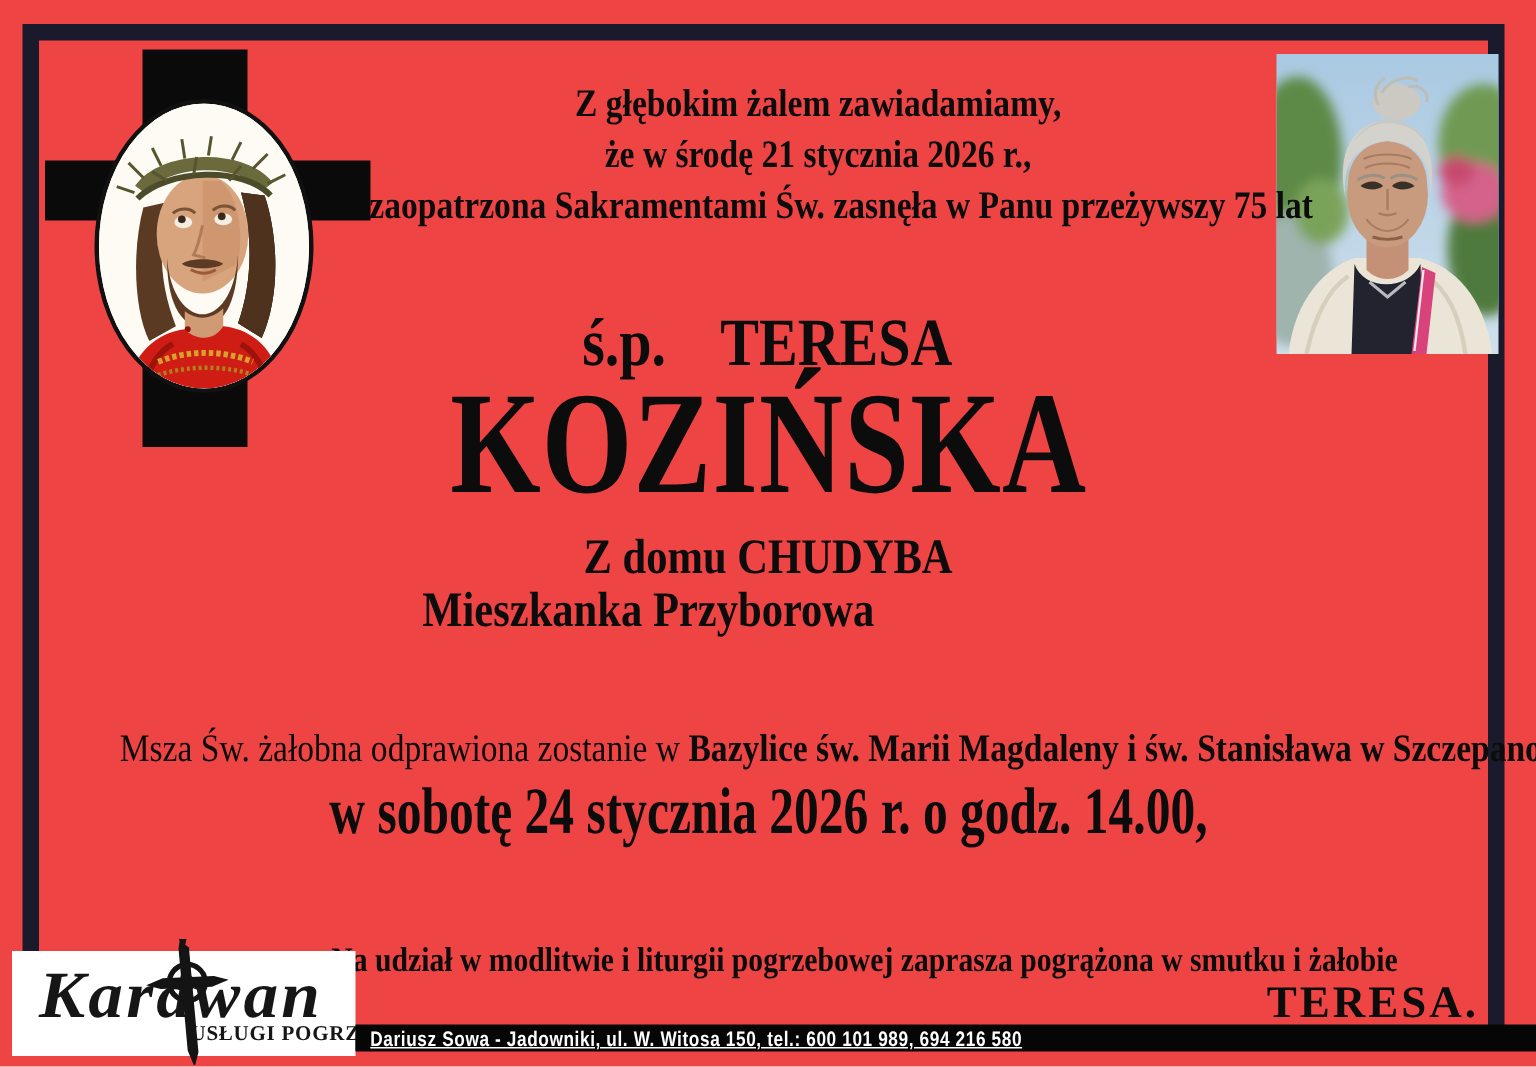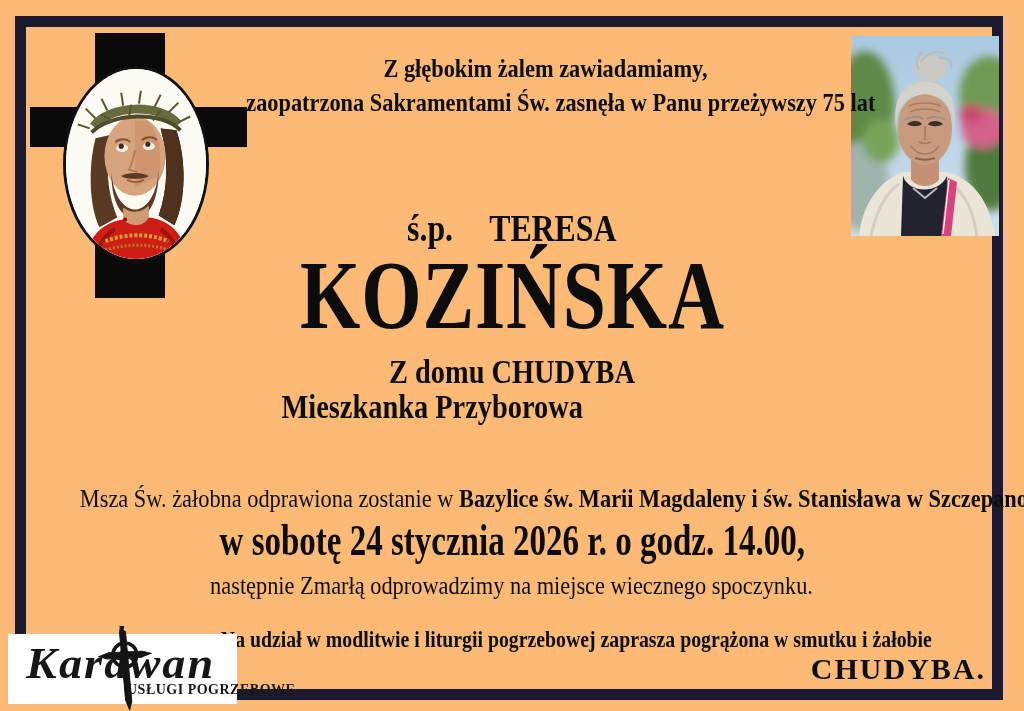--- a/index.html
+++ b/index.html
@@ -1,17 +1,17 @@
 <!DOCTYPE html>
 <html><head>
 <meta charset="utf-8">
 <style>
   html,body{margin:0;padding:0;background:#ffffff;}
   #page{
-    position:relative;width:1024px;height:711px;background:#fdba74;overflow:hidden;
+    position:relative;width:1024px;height:711px;background:#ef4444;overflow:hidden;
     font-family:"Liberation Serif","DejaVu Serif",serif;color:#0c0c0c;
   }
   
   .frame{
     position:absolute;left:15px;top:16px;width:988px;height:684px;
     border:11px solid #1a1a2c;box-sizing:border-box;background:transparent;
   }
   
   .frame-mask{
     position:absolute;left:8px;top:634px;width:229px;height:70px;background:#ffffff;
@@ -33,21 +33,21 @@
 
   .line{white-space:nowrap;}
   .cx{display:inline-block;transform:scaleX(0.86);transform-origin:center center;}
   .cx80{display:inline-block;transform:scaleX(0.80);transform-origin:center center;}
   .cx75{display:inline-block;transform:scaleX(0.75);transform-origin:center center;}
 
   .intro{
     position:absolute;left:195px;top:52px;width:700px;text-align:center;
     font-weight:bold;font-size:26px;line-height:34px;
   }
-  .sp-teresa{position:absolute;left:0;width:1024px;top:206px;font-weight:bold;font-size:37px;line-height:45px;text-align:center;}
+  .sp-teresa{position:absolute;left:0;width:1024px;top:206px;font-weight:bold;font-size:45px;line-height:45px;text-align:center;}
   .sp-teresa .gap{display:inline-block;width:42px;}
   .surname{position:absolute;left:0;width:1024px;top:246px;font-weight:bold;font-size:97px;line-height:100px;text-align:center;letter-spacing:1px;}
   .maiden{position:absolute;left:0;width:1024px;top:354px;font-weight:bold;font-size:33px;line-height:36px;text-align:center;}
   .residence{position:absolute;left:0;width:864px;top:389px;font-weight:bold;font-size:33px;line-height:36px;text-align:center;}
 
   .ceremony1{position:absolute;left:0;width:1024px;top:450px;font-size:26px;line-height:32px;text-align:center;}
   .ceremony2{position:absolute;left:0;width:1024px;top:483px;font-size:26px;line-height:32px;text-align:center;}
   .ceremony3{position:absolute;left:0;width:1024px;top:519px;font-weight:bold;font-size:44px;line-height:44px;text-align:center;}
   .ceremony4{position:absolute;left:0;width:1024px;top:570px;font-size:26px;line-height:32px;text-align:center;}
   .b{font-weight:bold;}
@@ -192,20 +192,21 @@
       <g stroke="#bdbcb6" stroke-width="2" fill="none">
         <path d="M70,26 C76,16 88,14 94,18"></path>
         <path d="M88,22 C96,20 102,26 100,32"></path>
         <path d="M68,34 C64,28 66,20 72,16"></path>
       </g>
     </svg>
   </div>
 
   <div class="intro">
     <div class="line"><span class="cx">Z głębokim żalem zawiadamiamy,</span></div>
+    <div class="line"><span class="cx">że w środę 21 stycznia 2026 r.,</span></div>
     <div class="line"><span class="cx">zaopatrzona Sakramentami Św. zasnęła w Panu przeżywszy 75 lat</span></div>
   </div>
 
   <div class="sp-teresa line">
     <span class="cx"><span>ś.p.</span><span class="gap"></span><span>TERESA</span></span>
   </div>
   <div class="surname line">
     <span class="cx80">KOZIŃSKA</span>
   </div>
   <div class="maiden line">
@@ -214,37 +215,37 @@
   <div class="residence line">
     <span class="cx">Mieszkanka Przyborowa</span>
   </div>
 
   <div class="ceremony2 line">
     <span class="cx"><span>Msza Św. żałobna odprawiona zostanie w </span><span class="b">Bazylice św. Marii Magdaleny i św. Stanisława w Szczepanowie</span></span>
   </div>
   <div class="ceremony3 line">
     <span class="cx75">w sobotę 24 stycznia 2026 r. o godz. 14.00,</span>
   </div>
-  <div class="ceremony4 line">
-    <span class="cx">następnie Zmarłą odprowadzimy na miejsce wiecznego spoczynku.</span>
-  </div>
 
   <div class="invitation line">
     <span class="cx">Na udział w modlitwie i liturgii pogrzebowej zaprasza pogrążona w smutku i żałobie</span>
   </div>
-  <div class="signature">CHUDYBA.</div>
+  <div class="signature">TERESA.</div>
 
   <div class="frame-mask"></div>
 
   <div class="logo-name">Karawan</div>
   <svg class="logo-cross" viewBox="0 0 56 84">
     <g transform="rotate(-6 28 30)" fill="#141414" stroke="#141414">
       <polygon points="26,2 31,6 30,76 27,84 24,74 25,6"></polygon>
       <polygon points="2,28 12,25 46,27 54,30 44,33 10,31"></polygon>
       <circle cx="28" cy="29" r="12" fill="none" stroke-width="3.5"></circle>
       <path d="M24,24 C30,22 34,26 33,32 C30,36 24,34 23,29 Z" stroke="none"></path>
       <polygon points="26,0 28,-2 30,0 28,6"></polygon>
     </g>
   </svg>
   <div class="logo-tagline">USŁUGI POGRZEBOWE</div>
 
+  <div class="contact-bar">
+    <span>Dariusz Sowa -  Jadowniki, ul. W. Witosa 150, tel.: 600 101 989, 694 216 580</span>
+  </div>
 
 </div>
 
 </body></html>

